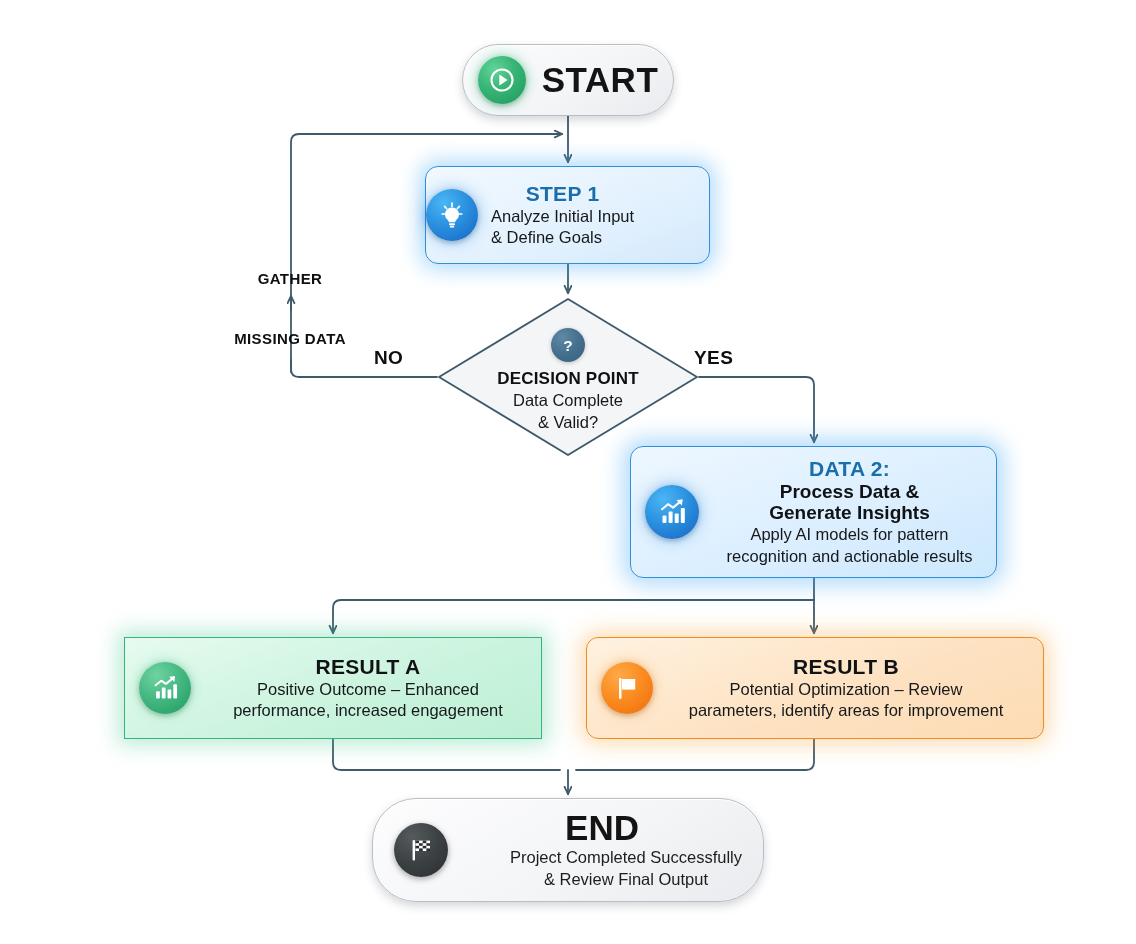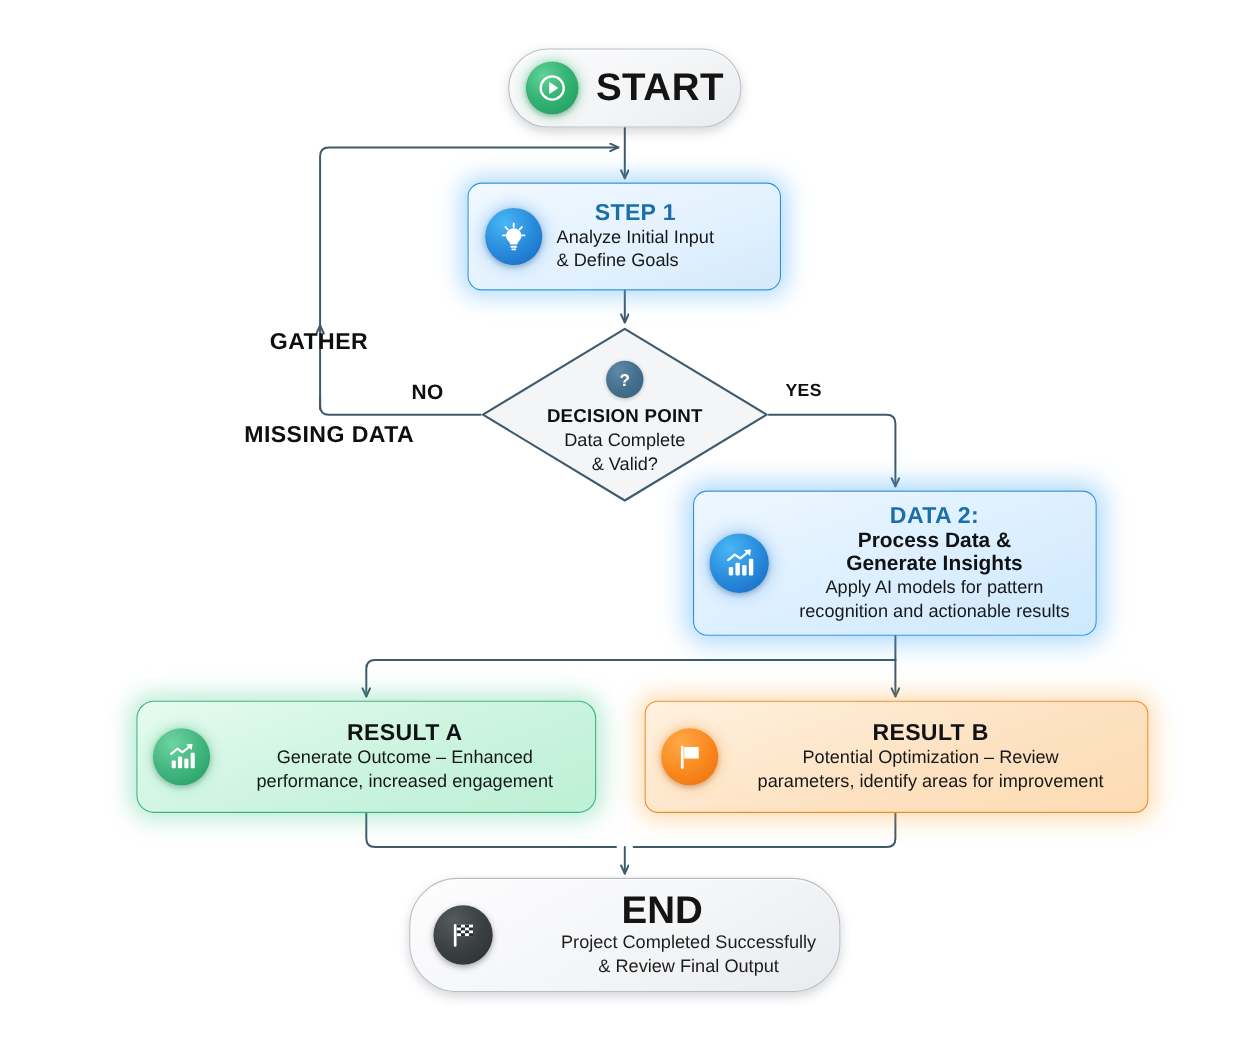--- a/index.html
+++ b/index.html
@@ -70,41 +70,41 @@
     box-shadow: 0 1px 4px rgba(0,0,0,.22);
   }
 
   
   #step1 {
     left: 425px; top: 166px; width: 285px; height: 98px;
     border-radius: 13px;
     background: linear-gradient(160deg,#f2f9ff 0%, #e2f1fe 60%, #d4e9fc 100%);
     border: 1.7px solid #2f90d8;
     box-shadow: 0 0 20px 6px rgba(70,170,245,.40);
-    padding-left: 15px; gap: 13px;
+    gap: 13px;
   }
   #step1 .ttl { font-size: 21px; font-weight: 700; color: #1a6fab; letter-spacing: .3px; }
   #step1 .sub { font-size: 16.5px; color: #16181a; line-height: 1.3; }
 
   #step2 {
     left: 630px; top: 446px; width: 367px; height: 132px;
     border-radius: 13px;
     background: linear-gradient(160deg,#eef7ff 0%, #dcefff 55%, #cde8fd 100%);
     border: 1.7px solid #2f90d8;
     box-shadow: 0 0 22px 7px rgba(70,170,245,.42);
     padding-left: 14px; gap: 12px;
   }
   #step2 .ttl { font-size: 21px; font-weight: 700; color: #1a6fab; letter-spacing: .3px; }
   #step2 .ttl2 { font-size: 19px; font-weight: 700; color: #101214; line-height: 1.12; }
   #step2 .sub { font-size: 16.5px; color: #16181a; line-height: 1.27; margin-top: 1px; }
 
   
   #resultA {
     left: 124px; top: 637px; width: 418px; height: 102px;
-    border-radius: 16px;
+    border-radius: 0;
     background: linear-gradient(160deg,#e6fbef 0%, #c9f3dd 60%, #bdf0d5 100%);
     border: 1.7px solid #36b37e;
     box-shadow: 0 0 20px 6px rgba(60,200,140,.35);
     padding-left: 14px; gap: 12px;
   }
   #resultB {
     left: 586px; top: 637px; width: 458px; height: 102px;
     border-radius: 12px;
     background: linear-gradient(160deg,#fff2e0 0%, #fde1c0 60%, #fcdcb4 100%);
     border: 1.7px solid #ef8b23;
@@ -130,23 +130,23 @@
   }
   #decision .ttl { font-size: 17px; font-weight: 700; color: #0e1012; letter-spacing: .2px; margin-top: 4px; }
   #decision .sub { font-size: 16.5px; color: #16181a; line-height: 1.26; text-align: center; }
   #decision .badge { margin-bottom: 2px; }
 
   
   .edge-label {
     position: absolute; font-weight: 700; color: #0d0f11;
     letter-spacing: .4px; white-space: pre; text-align: center;
   }
-  #lbl-gather { left: 222px; top: 240px; width: 136px; font-size: 21px; line-height: 1.35; }
+  #lbl-gather { left: 222px; top: 228px; width: 136px; font-size: 15px; line-height: 1.35; }
   #lbl-no     { left: 374px; top: 347px; font-size: 19px; }
-  #lbl-yes    { left: 714px; top: 347px; font-size: 16px; }
+  #lbl-yes    { left: 694px; top: 347px; font-size: 19px; }
 </style>
 </head>
 <body>
 
 <div id="stage">
 
   <svg class="edges" viewBox="0 0 1136 944">
     <defs>
       <marker id="arr" markerWidth="11" markerHeight="11" refX="8.2" refY="4" orient="auto" markerUnits="userSpaceOnUse">
         <path d="M1,0.6 L8.4,4 L1,7.4" fill="none" stroke="#3e5a6b" stroke-width="1.8" stroke-linecap="round" stroke-linejoin="round"></path>
@@ -261,21 +261,21 @@
           <rect x="13.6" y="16.6" width="4.0" height="11.5" rx="1"></rect>
           <rect x="19.7" y="18.6" width="4.0" height="9.5" rx="1"></rect>
           <rect x="25.8" y="13.0" width="4.0" height="15.1" rx="1"></rect>
         </g>
         <path d="M7.0 14.2 L13.0 9.2 L18.0 12.6 L26.6 5.6" fill="none" stroke="#ffffff" stroke-width="2.1" stroke-linecap="round" stroke-linejoin="round"></path>
         <path d="M21.4 5.0 L27.4 4.6 L27.0 10.6 Z" fill="#ffffff"></path>
       </svg>
     </span>
     <span class="txt" style="flex:1;padding-right:8px;">
       <div class="ttl">RESULT A</div>
-      <div class="sub">Generate Outcome – Enhanced</div>
+      <div class="sub">Positive Outcome – Enhanced</div>
       <div class="sub">performance, increased engagement</div>
     </span>
   </div>
 
   <div class="node res" id="resultB">
     <span class="badge badge-orange" style="width:52px;height:52px;">
       <svg width="32" height="32" viewBox="0 0 32 32">
         <rect x="8.0" y="6.0" width="2.5" height="21.0" rx="1.2" fill="#ffffff"></rect>
         <path d="M11.0 7.0 H24.2 V17.6 H11.0 Z" fill="#ffffff"></path>
       </svg>

